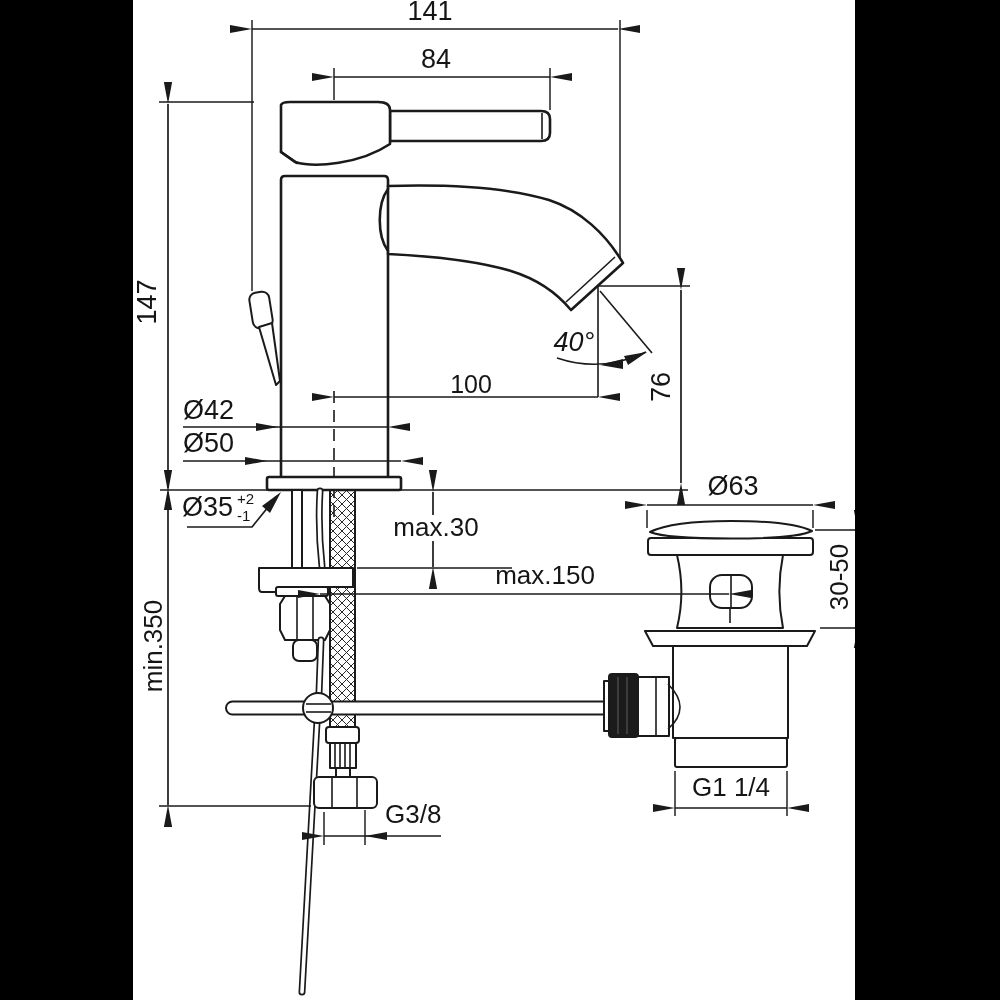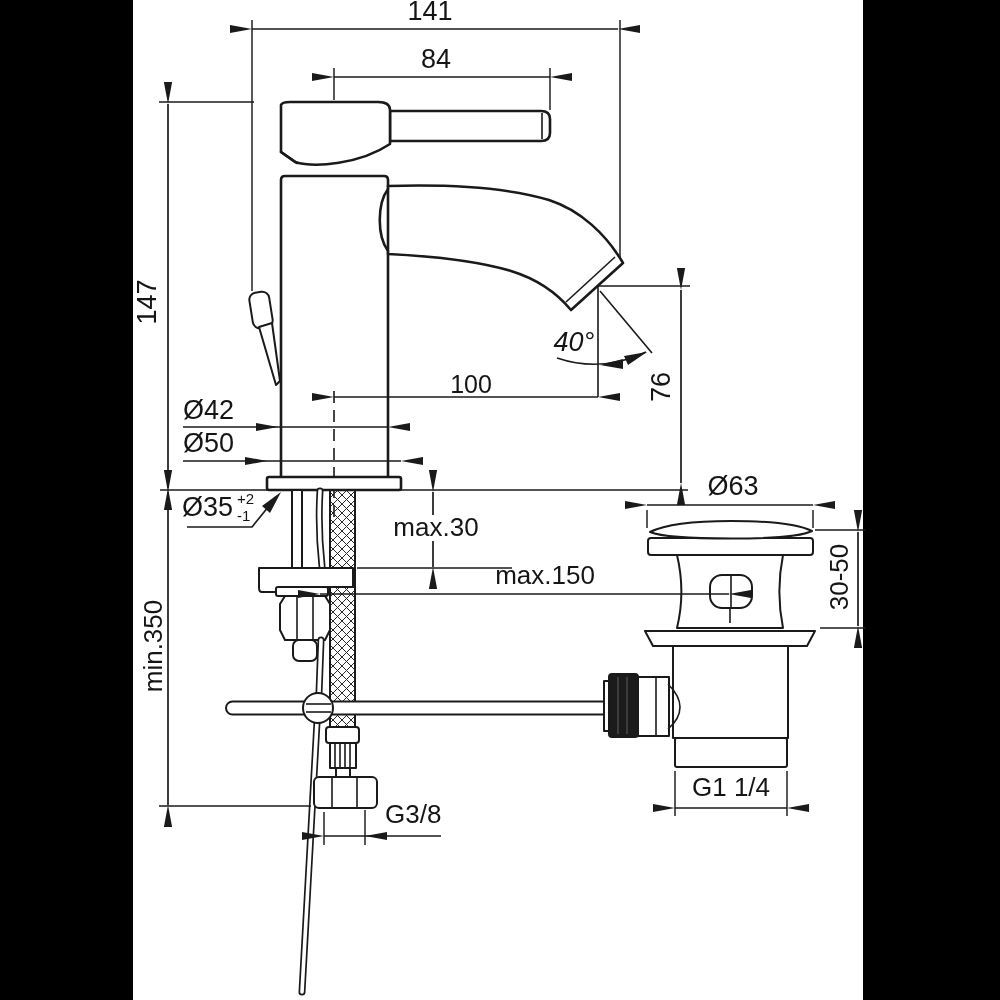--- a/index.html
+++ b/index.html
@@ -1,16 +1,16 @@
 <!DOCTYPE html>
 <html><head>
 <meta charset="utf-8">
 <style>
   html,body{margin:0;padding:0;background:#000;}
-  .stage{position:relative;width:1000px;height:1000px;background:#22c55e;overflow:hidden;}
+  .stage{position:relative;width:816px;height:1000px;background:#22c55e;overflow:hidden;padding-left:39px;}
   svg{position:absolute;left:0;top:0;}
   text{font-family:"Liberation Sans","DejaVu Sans",sans-serif;fill:#151515;}
   .t27{font-size:27px}
   .t26{font-size:26px}
   .t25{font-size:25px}
   .t15{font-size:15px}
   .it{font-style:italic}
   .ol{stroke:#1a1a1a;stroke-width:2.6;fill:none;stroke-linejoin:round;stroke-linecap:round}
   .olf{stroke:#1a1a1a;stroke-width:2.6;fill:#ffffff;stroke-linejoin:round}
   .md{stroke-width:2}

